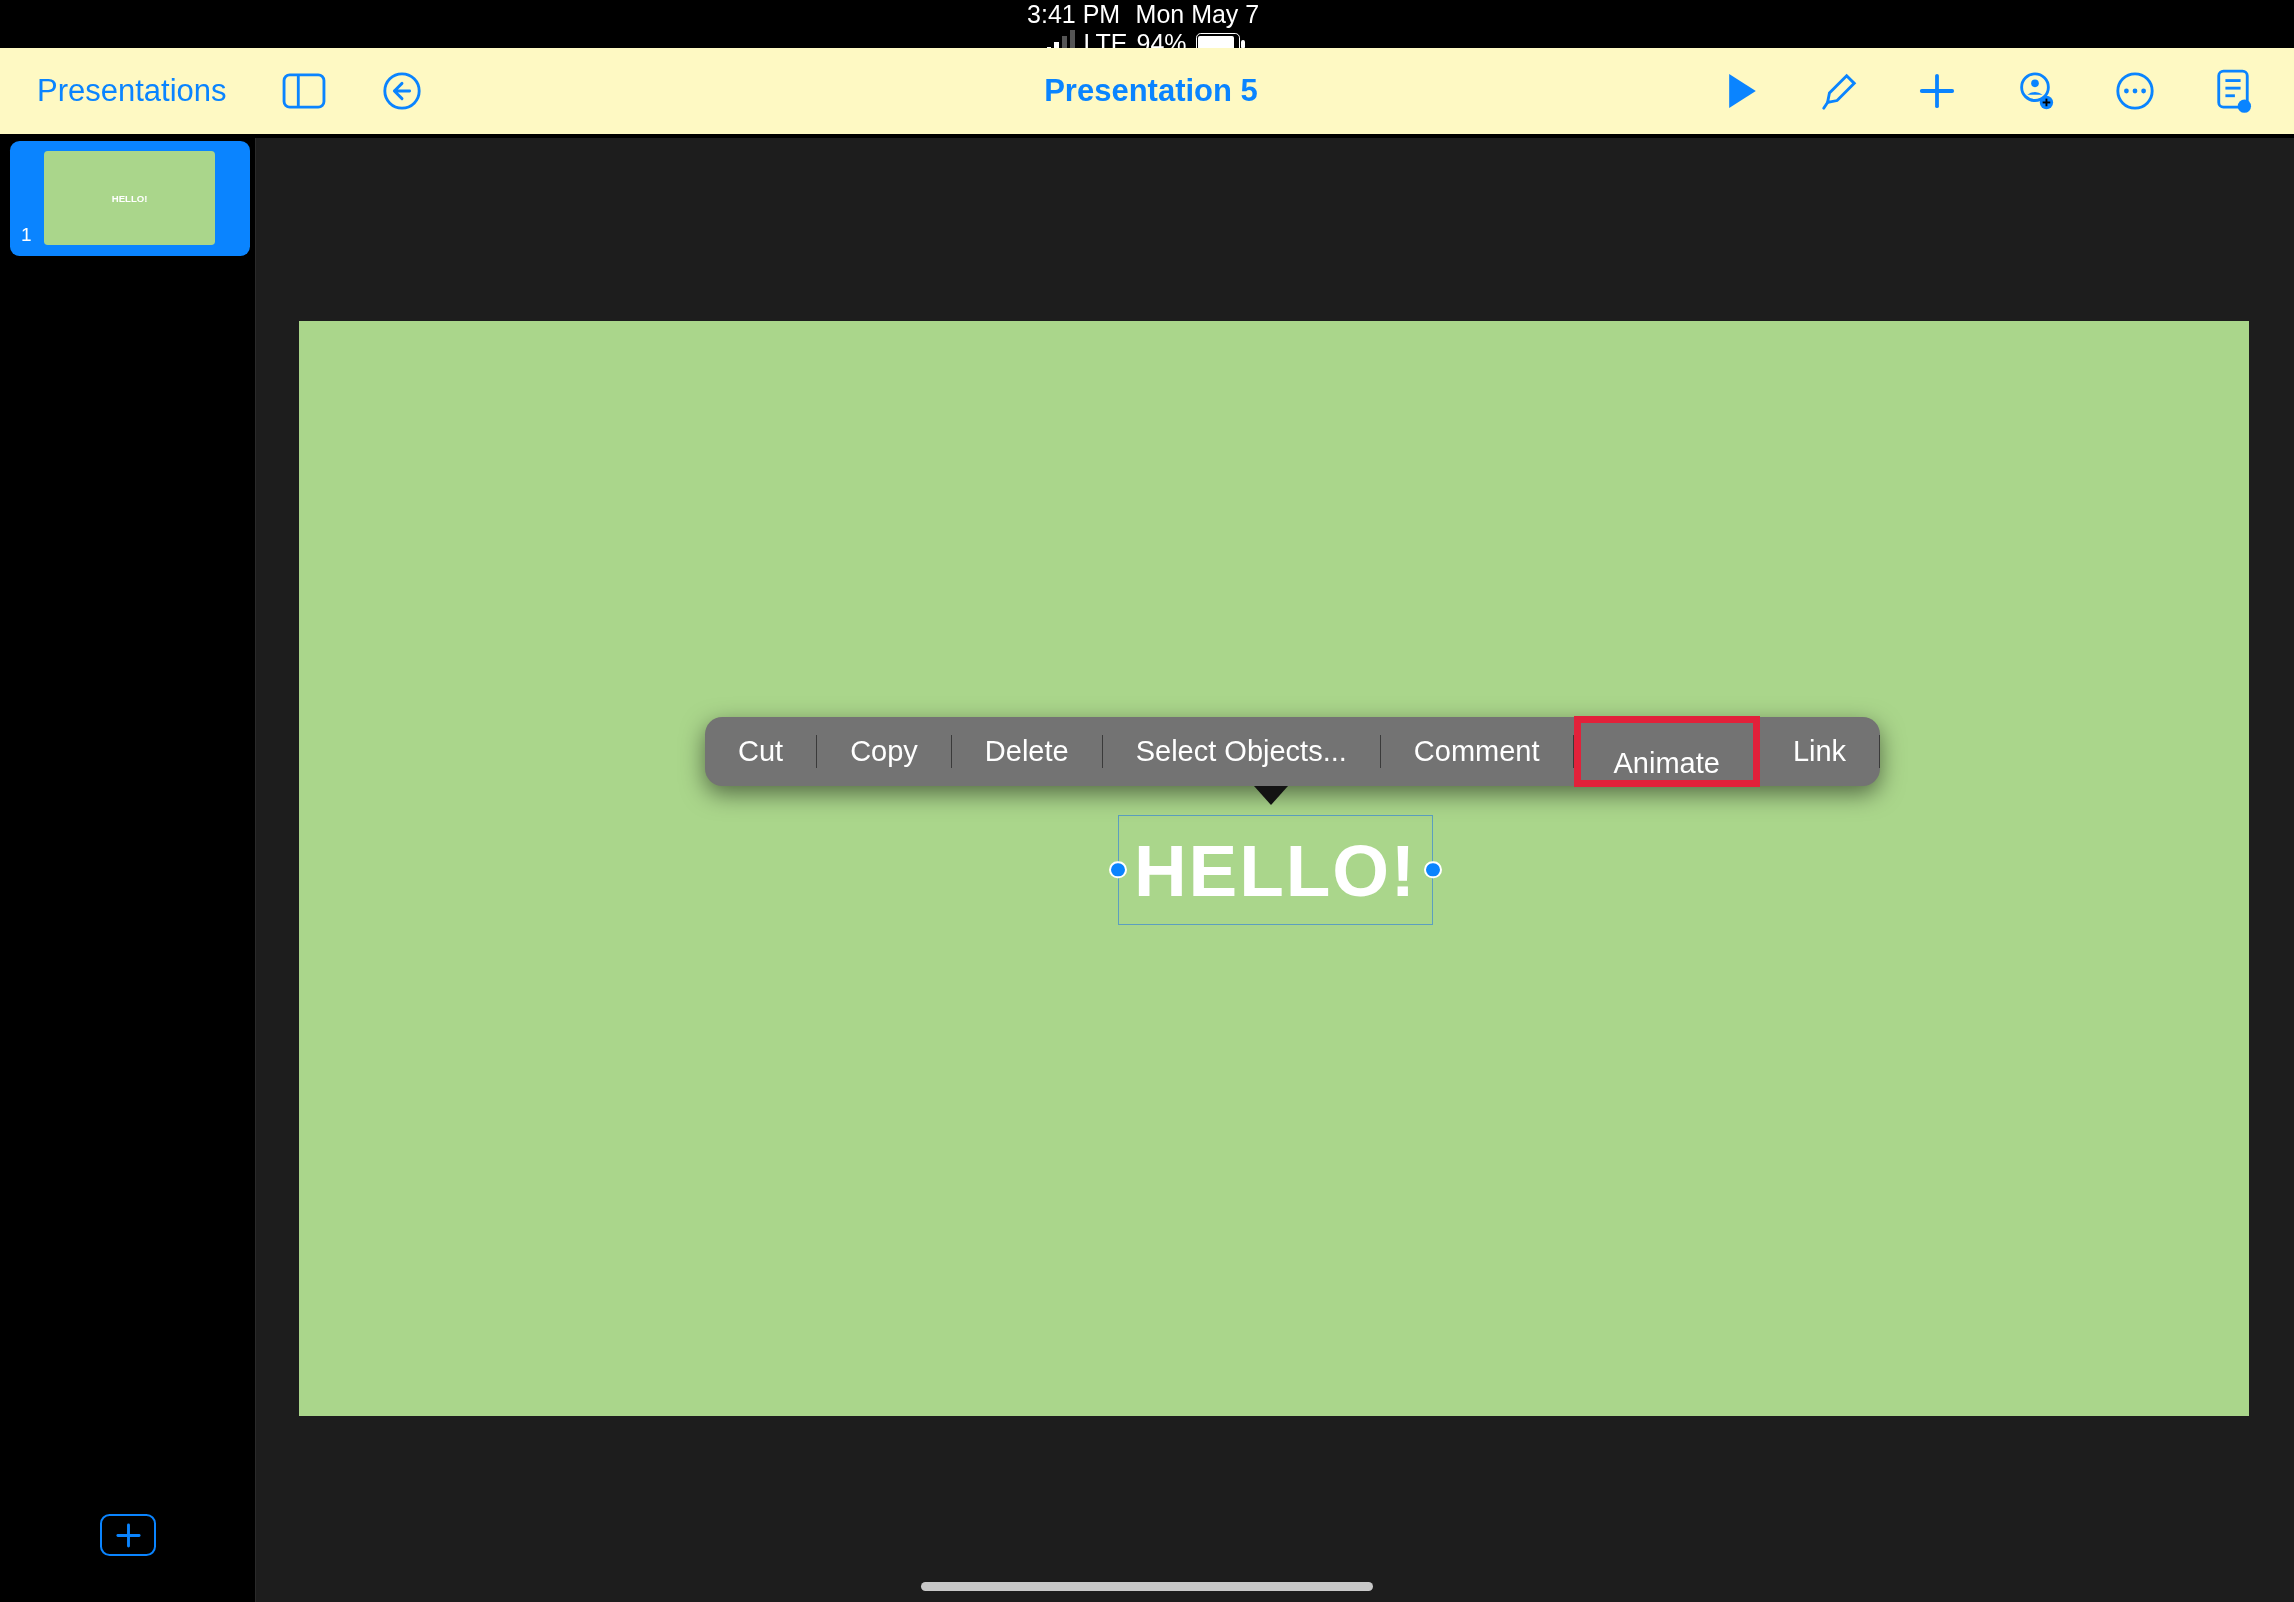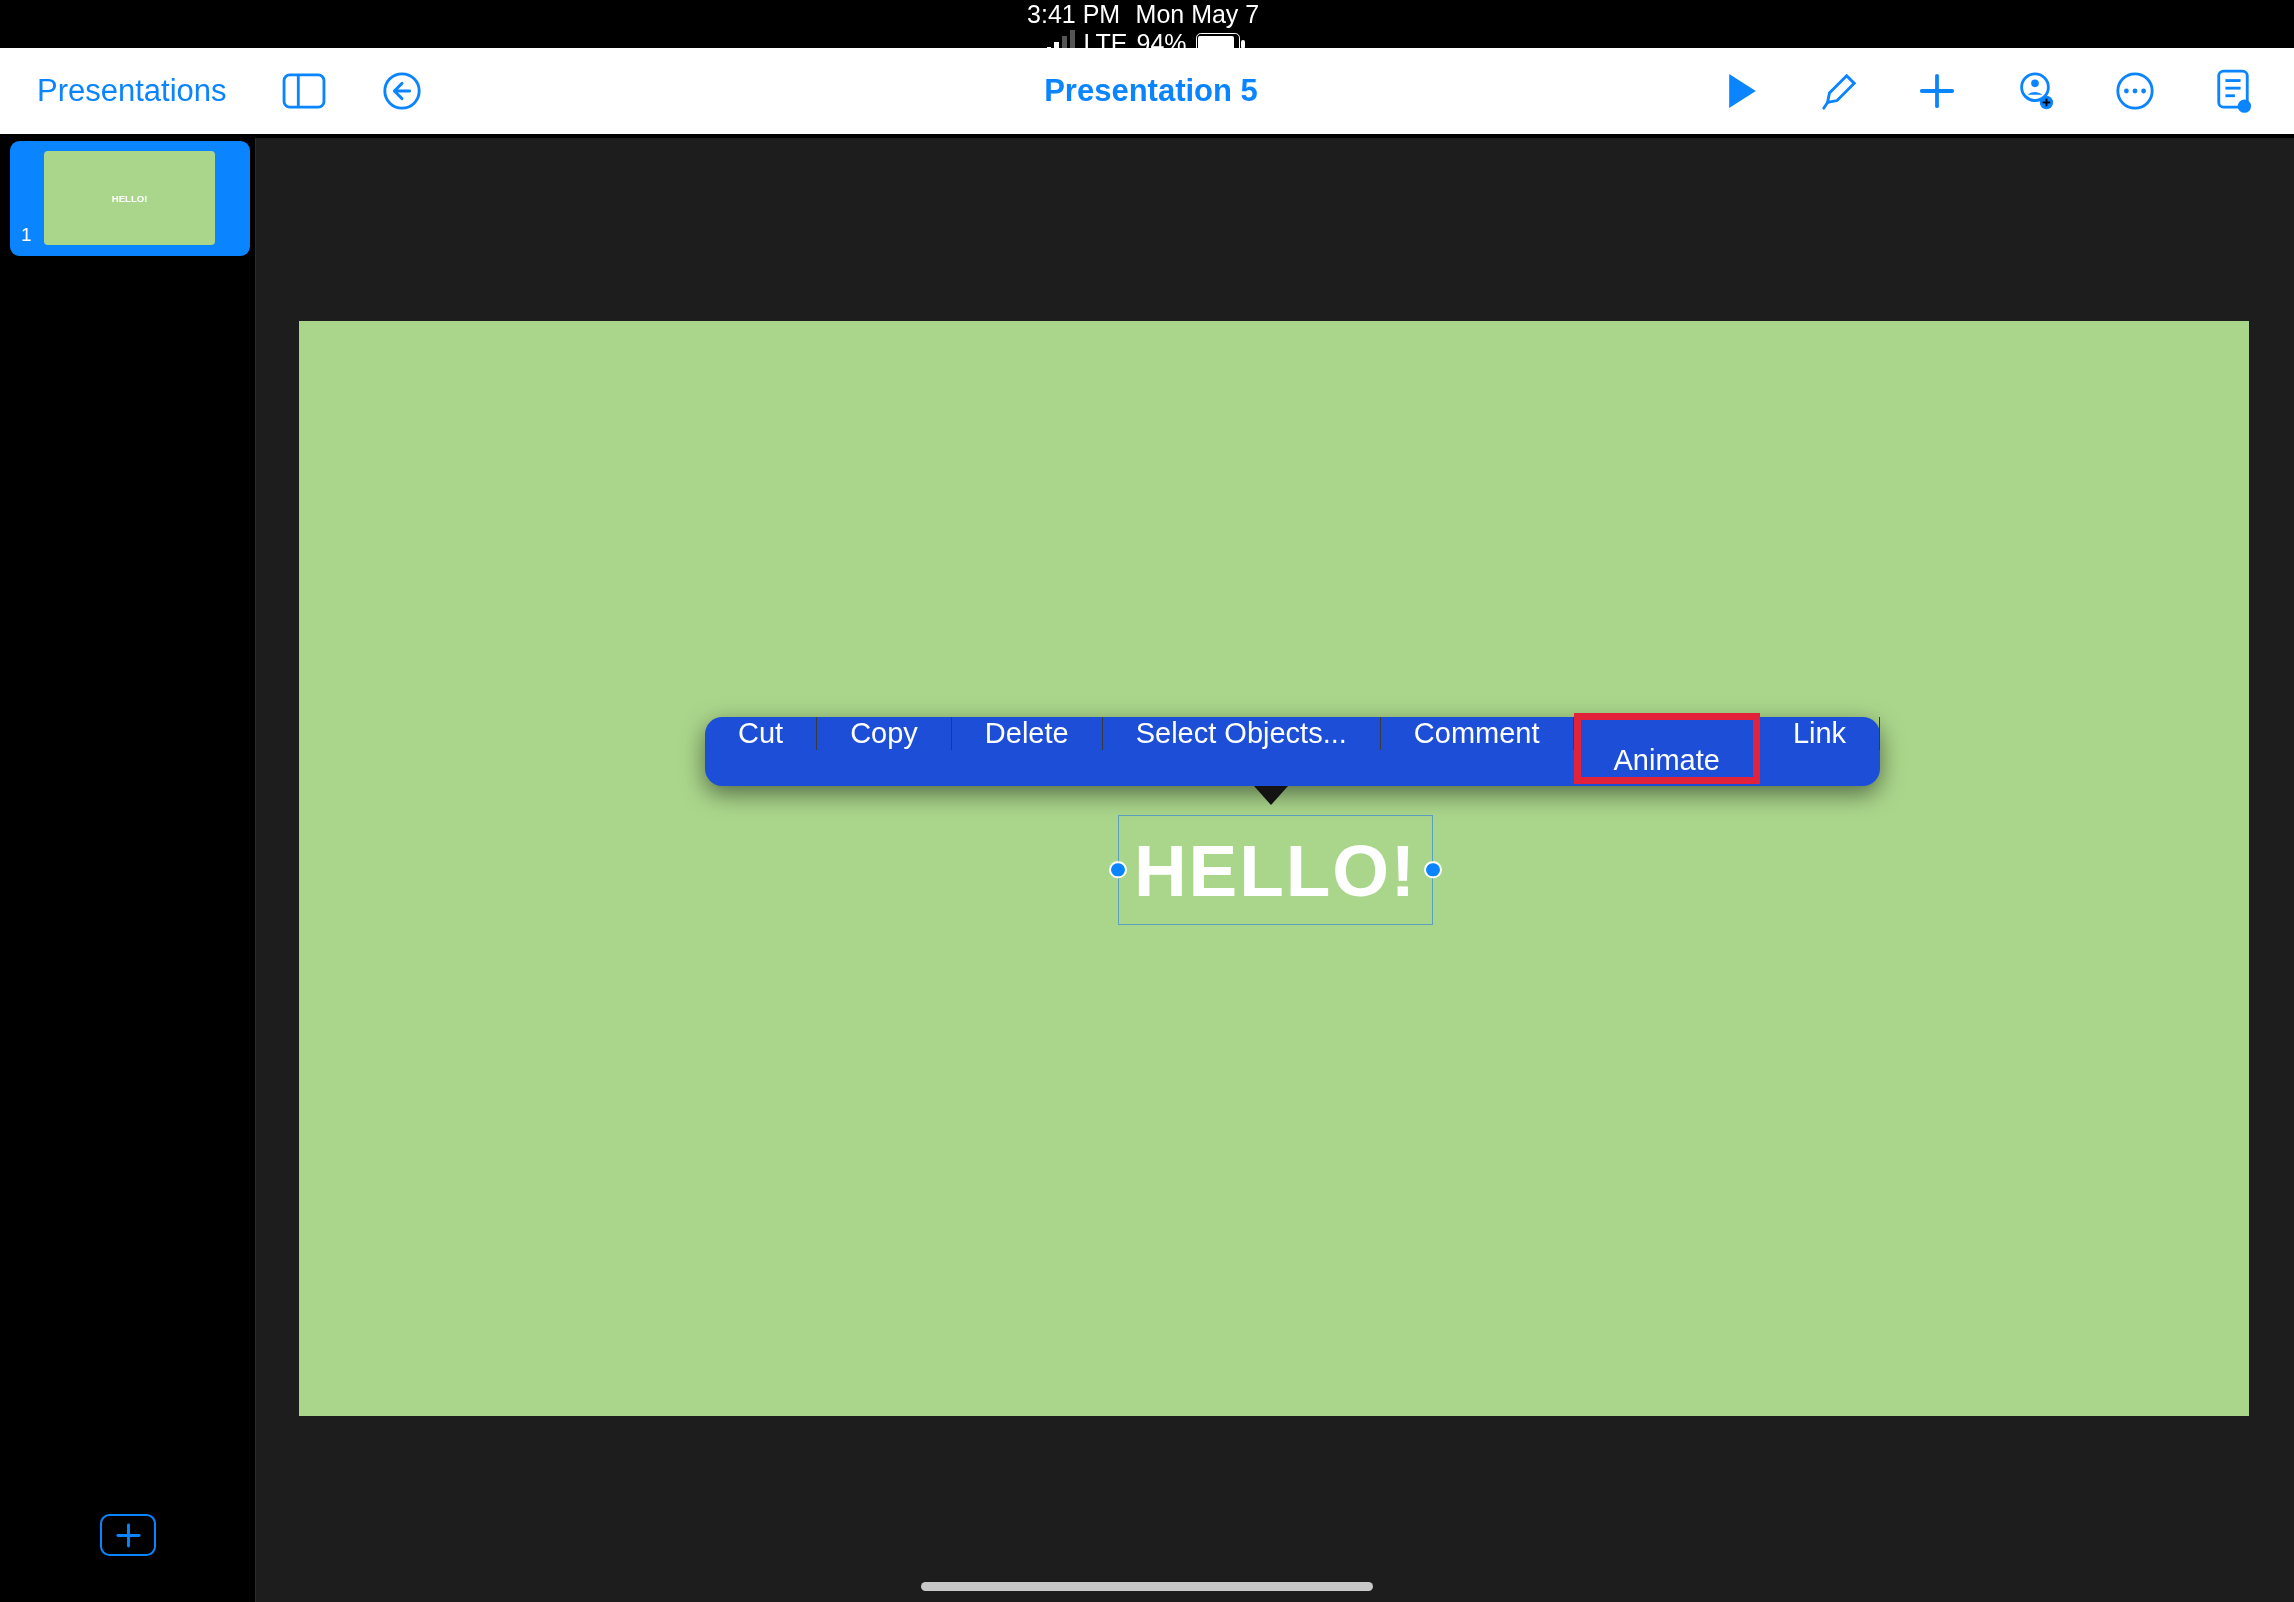--- a/index.html
+++ b/index.html
@@ -48,21 +48,21 @@
   }
   .battery-fill { background: #fff; height: 100%; width: 94%; border-radius: 1.9px; }
 
   
   .toolbar {
     position: absolute;
     top: 48px; left: 0; right: 0;
     height: 86px;
     display: flex;
     align-items: center;
-    background: #ffffff;
+    background: #fef9c3;
   }
   .toolbar-left { display: flex; align-items: center; gap: 54px; padding-left: 37px; }
   .toolbar-right { display: flex; align-items: center; gap: 58px; margin-left: auto; padding-right: 42px; }
   .presentations-btn {
     color: #0a84ff;
     font-size: 31px;
     font-weight: 400;
   }
   .title {
     position: absolute; left: 8px; right: 0;
@@ -148,24 +148,24 @@
     border: 2.9px solid #fff;
   }
   .sel-handle.left { left: -9.6px; top: 50%; transform: translateY(-50%); }
   .sel-handle.right { right: -9.6px; top: 50%; transform: translateY(-50%); }
 
   
   .context-menu {
     position: absolute;
     top: 396px; left: 406px;
     height: 69px;
-    background: #1d4ed8;
+    background: #737373;
     border-radius: 17.3px;
     display: flex;
-    align-items: flex-start;
+    align-items: center;
     box-shadow: 0 7.7px 23px rgba(0,0,0,0.5);
   }
   .context-item {
     display: flex; align-items: center; justify-content: center;
     padding: 0 33px;
     color: #fff;
     font-size: 29px;
     border-right: 1px solid #3a3a3a;
     white-space: nowrap;
     cursor: pointer;

